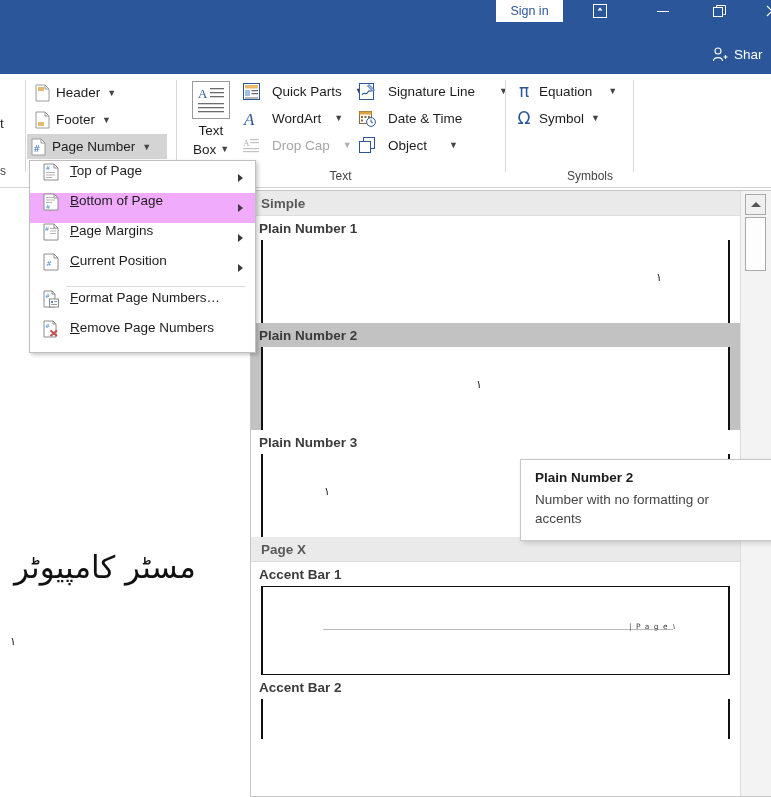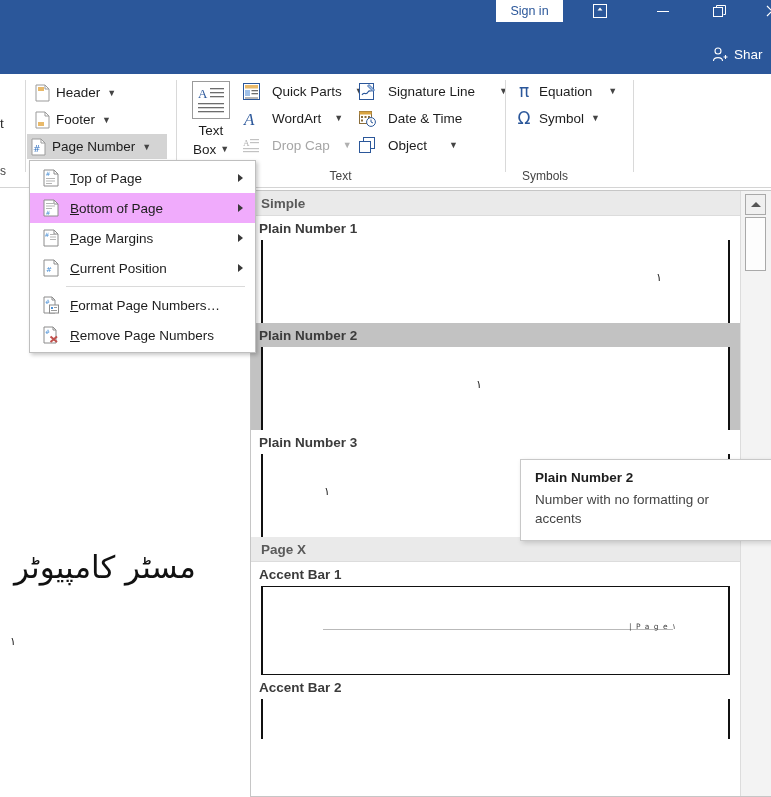--- a/index.html
+++ b/index.html
@@ -120,21 +120,21 @@
     width: 227px;
     background: #ffffff;
     border: 1px solid #bfbfbf;
     box-shadow: 2px 2px 4px rgba(0,0,0,0.22);
     padding: 2px 0;
     z-index: 40;
   }
   .menu-item {
     position: relative;
     height: 30px;
-    display: flex; align-items: center;
+    display: flex; align-items: flex-start;
     padding-left: 8px;
     font-size: 13.5px; color: #1d1d1d;
     cursor: pointer;
   }
   .menu-item.hl { background: #f0abfc; }
   .mi-icon { width: 26px; display: flex; align-items: center; justify-content: center; }
   .mi-label { margin-left: 6px; }
   .mi-label u { text-decoration: underline; }
   .submenu-arrow {
     position: absolute; right: 12px; top: 50%; transform: translateY(-50%);
@@ -449,21 +449,21 @@
       <span>Equation</span>
       <span class="caret" style="margin-left:10px;">▼</span>
     </div>
 
     <div class="sym-item" style="left:515px; top:31px;">
       <span class="sym-glyph">Ω</span>
       <span>Symbol</span>
       <span class="caret">▼</span>
     </div>
 
-    <div class="grp-label" style="left:490px; width:110px;">Symbols</div>
+    <div class="grp-label" style="left:535px; width:110px;">Symbols</div>
 
     <div class="grp-sep" style="left:633px;"></div>
   </div>
 
   <div class="doc-sliver">
     <div class="watermark">مسٹر کامپیوٹر</div>
     <div class="doc-mark">١</div>
   </div>
 
   <div class="menu">

